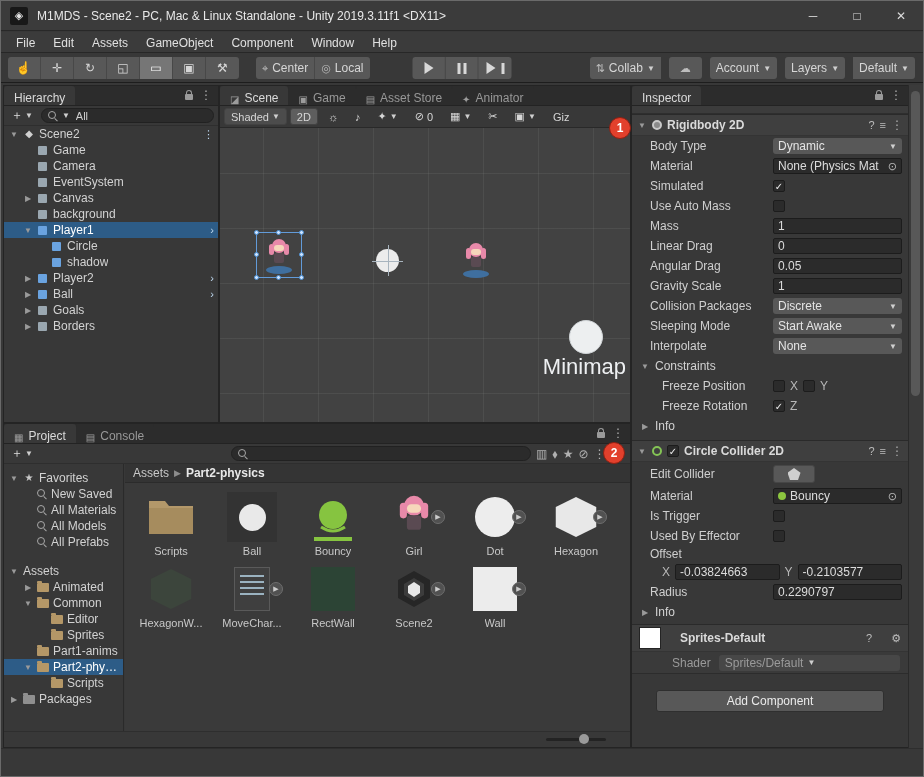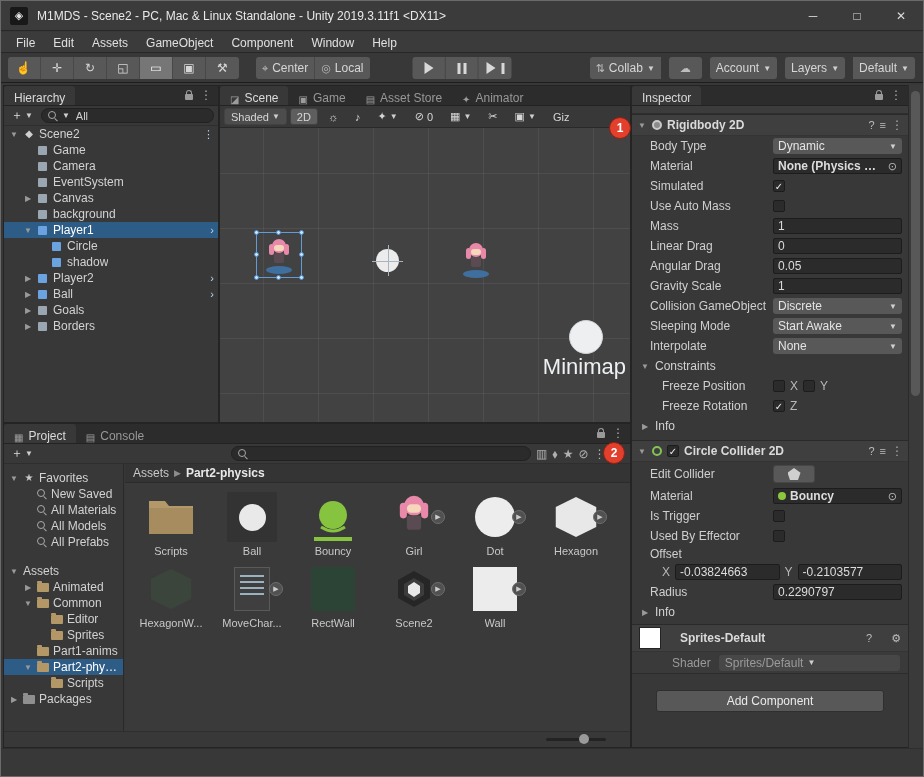--- a/index.html
+++ b/index.html
@@ -124,21 +124,21 @@
   .comp-title{font-weight:bold;color:#dadada;flex:1;white-space:nowrap;overflow:hidden;}
   .hicon{color:#bdbdbd;font-size:11px;}
   .irow{height:20px;display:flex;align-items:center;padding:0 6px 0 18px;gap:5px;flex:none;}
   .irow.sub{padding-left:30px;}
   .ilabel{width:118px;flex:none;color:#cfcfcf;white-space:nowrap;overflow:hidden;}
   .irow.sub .ilabel{width:106px;}
   .idrop{flex:1;min-width:0;height:16px;background:#585858;border-radius:3px;display:flex;align-items:center;padding:0 5px;color:#e4e4e4;gap:4px;}
   .idrop .caret{margin-left:auto;}
   .ifield{flex:1;min-width:0;height:16px;background:#2b2b2b;border:1px solid #1c1c1c;border-radius:2px;display:flex;align-items:center;padding:0 4px;color:#dcdcdc;gap:4px;}
   .ifield input{flex:1;min-width:0;background:transparent;border:none;outline:none;color:#dcdcdc;font-size:12px;font-family:inherit;padding:0;}
-  .objtext{white-space:nowrap;overflow:hidden;text-overflow:ellipsis;flex:1;min-width:0;font-weight:bold;}
+  .objtext{white-space:nowrap;overflow:hidden;text-overflow:ellipsis;flex:1;min-width:0;}
   .pickcircle{margin-left:auto;color:#b8b8b8;font-size:11px;flex:none;}
   .chk{width:12px;height:12px;background:#2b2b2b;border:1px solid #1c1c1c;border-radius:2px;display:flex;align-items:center;justify-content:center;color:#ececec;font-size:10px;flex:none;}
   .axis{color:#b8b8b8;flex:none;}
   .editcol-btn{width:42px;height:18px;background:#585858;border:1px solid #464646;border-radius:3px;display:flex;align-items:center;justify-content:center;}
   .pent{width:13px;height:12px;background:#cfcfcf;clip-path:polygon(50% 0,100% 40%,81% 100%,19% 100%,0 40%);}
   .mdot{width:8px;height:8px;border-radius:50%;background:#8cc63f;flex:none;}
   .grncircle{width:10px;height:10px;border:2px solid #84c455;border-radius:50%;flex:none;}
   .greycircle{width:10px;height:10px;border:2px solid #c9c9c9;border-radius:50%;background:#8a8a8a;flex:none;}
   .matheader{height:28px;background:#3f3f3f;border-top:1px solid #2a2a2a;border-bottom:1px solid #343434;display:flex;align-items:center;gap:19px;padding:0 7px;margin-top:2px;flex:none;}
   .matthumb{width:22px;height:22px;background:#ffffff;border:1px solid #242424;flex:none;}
@@ -678,21 +678,21 @@
             <input value="0.05" style="">
           </span>
         </div>
       <div class="irow">
           <span class="ilabel">Gravity Scale</span>
           <span class="ifield">
             <input value="1" style="">
           </span>
         </div>
       <div class="irow">
-          <span class="ilabel">Collision GameObject</span>
+          <span class="ilabel">Collision Packages</span>
           <span class="idrop">
             <span>Discrete</span>
             <span class="caret">▼</span>
           </span>
         </div>
       <div class="irow">
           <span class="ilabel">Sleeping Mode</span>
           <span class="idrop">
             <span>Start Awake</span>
             <span class="caret">▼</span>

